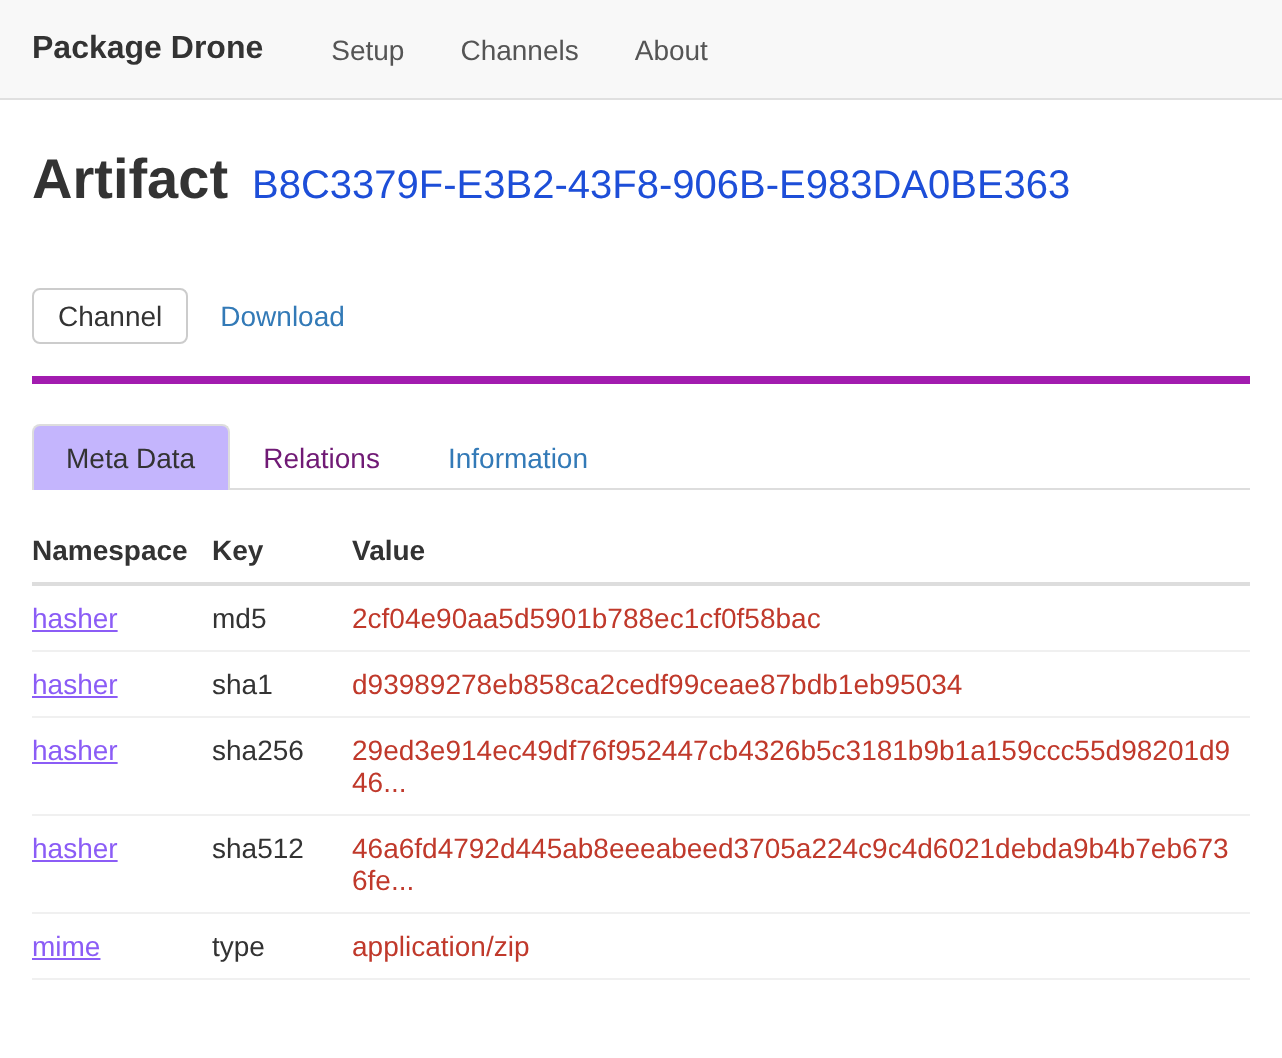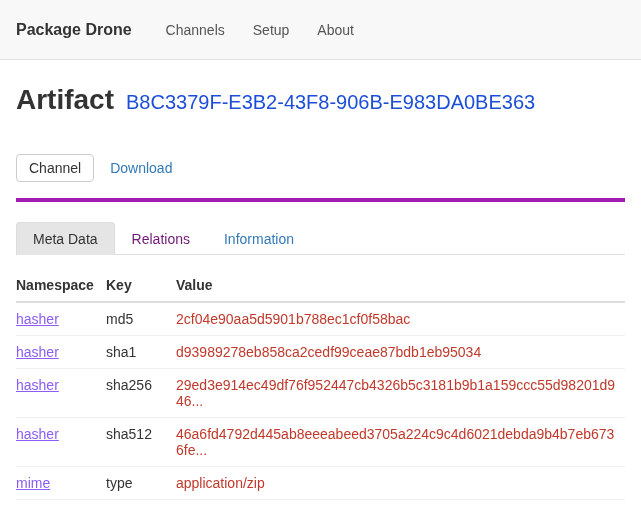--- a/index.html
+++ b/index.html
@@ -5,21 +5,21 @@
     * { box-sizing: border-box; margin: 0; padding: 0; }
     body { font-family: Arial, Helvetica, sans-serif; font-size: 14px; background: #fff; color: #333; }
 
     
     .navbar {
       background: #f8f8f8;
       border-bottom: 1px solid #e0e0e0;
       display: flex;
       align-items: center;
       padding: 0 16px;
-      height: 60px;
+      height: 50px;
     }
     .navbar-brand {
       font-size: 16px;
       font-weight: bold;
       color: #333;
       margin-right: 24px;
       text-decoration: none;
     }
     .navbar-links {
       display: flex;
@@ -96,21 +96,21 @@
       font-size: 14px;
       color: #555;
       border: 1px solid transparent;
       border-bottom: none;
       margin-bottom: -1px;
       text-decoration: none;
     }
     .tab.active {
       border-color: #ddd;
       border-bottom-color: #fff;
-      background: #e5e5e5;
+      background: #c4b5fd;
       color: #333;
       border-radius: 4px 4px 0 0;
     }
     .tab-relations { color: #701a75; }
     .tab-information { color: #337ab7; }
 
     
     .data-table {
       width: 100%;
       border-collapse: collapse;
@@ -132,22 +132,22 @@
     .data-table td:nth-child(2) { color: #333; width: 70px; }
     .data-table td:nth-child(3) { color: #c0392b; word-break: break-all; overflow: hidden; }
     .row-value { color: #c0392b; }
   </style>
 </head>
 <body>
 
 <nav class="navbar">
   <a class="navbar-brand">Package Drone</a>
   <div class="navbar-links">
+    <a class="navbar-link">Setup</a>
     <a class="navbar-link">Channels</a>
-    <a class="navbar-link">Setup</a>
     <a class="navbar-link">About</a>
   </div>
 </nav>
 
 <div class="page-content">
 
   <div class="page-title">
     <span class="page-title-main">Artifact</span>
     <span class="page-title-id">B8C3379F-E3B2-43F8-906B-E983DA0BE363</span>
   </div>

